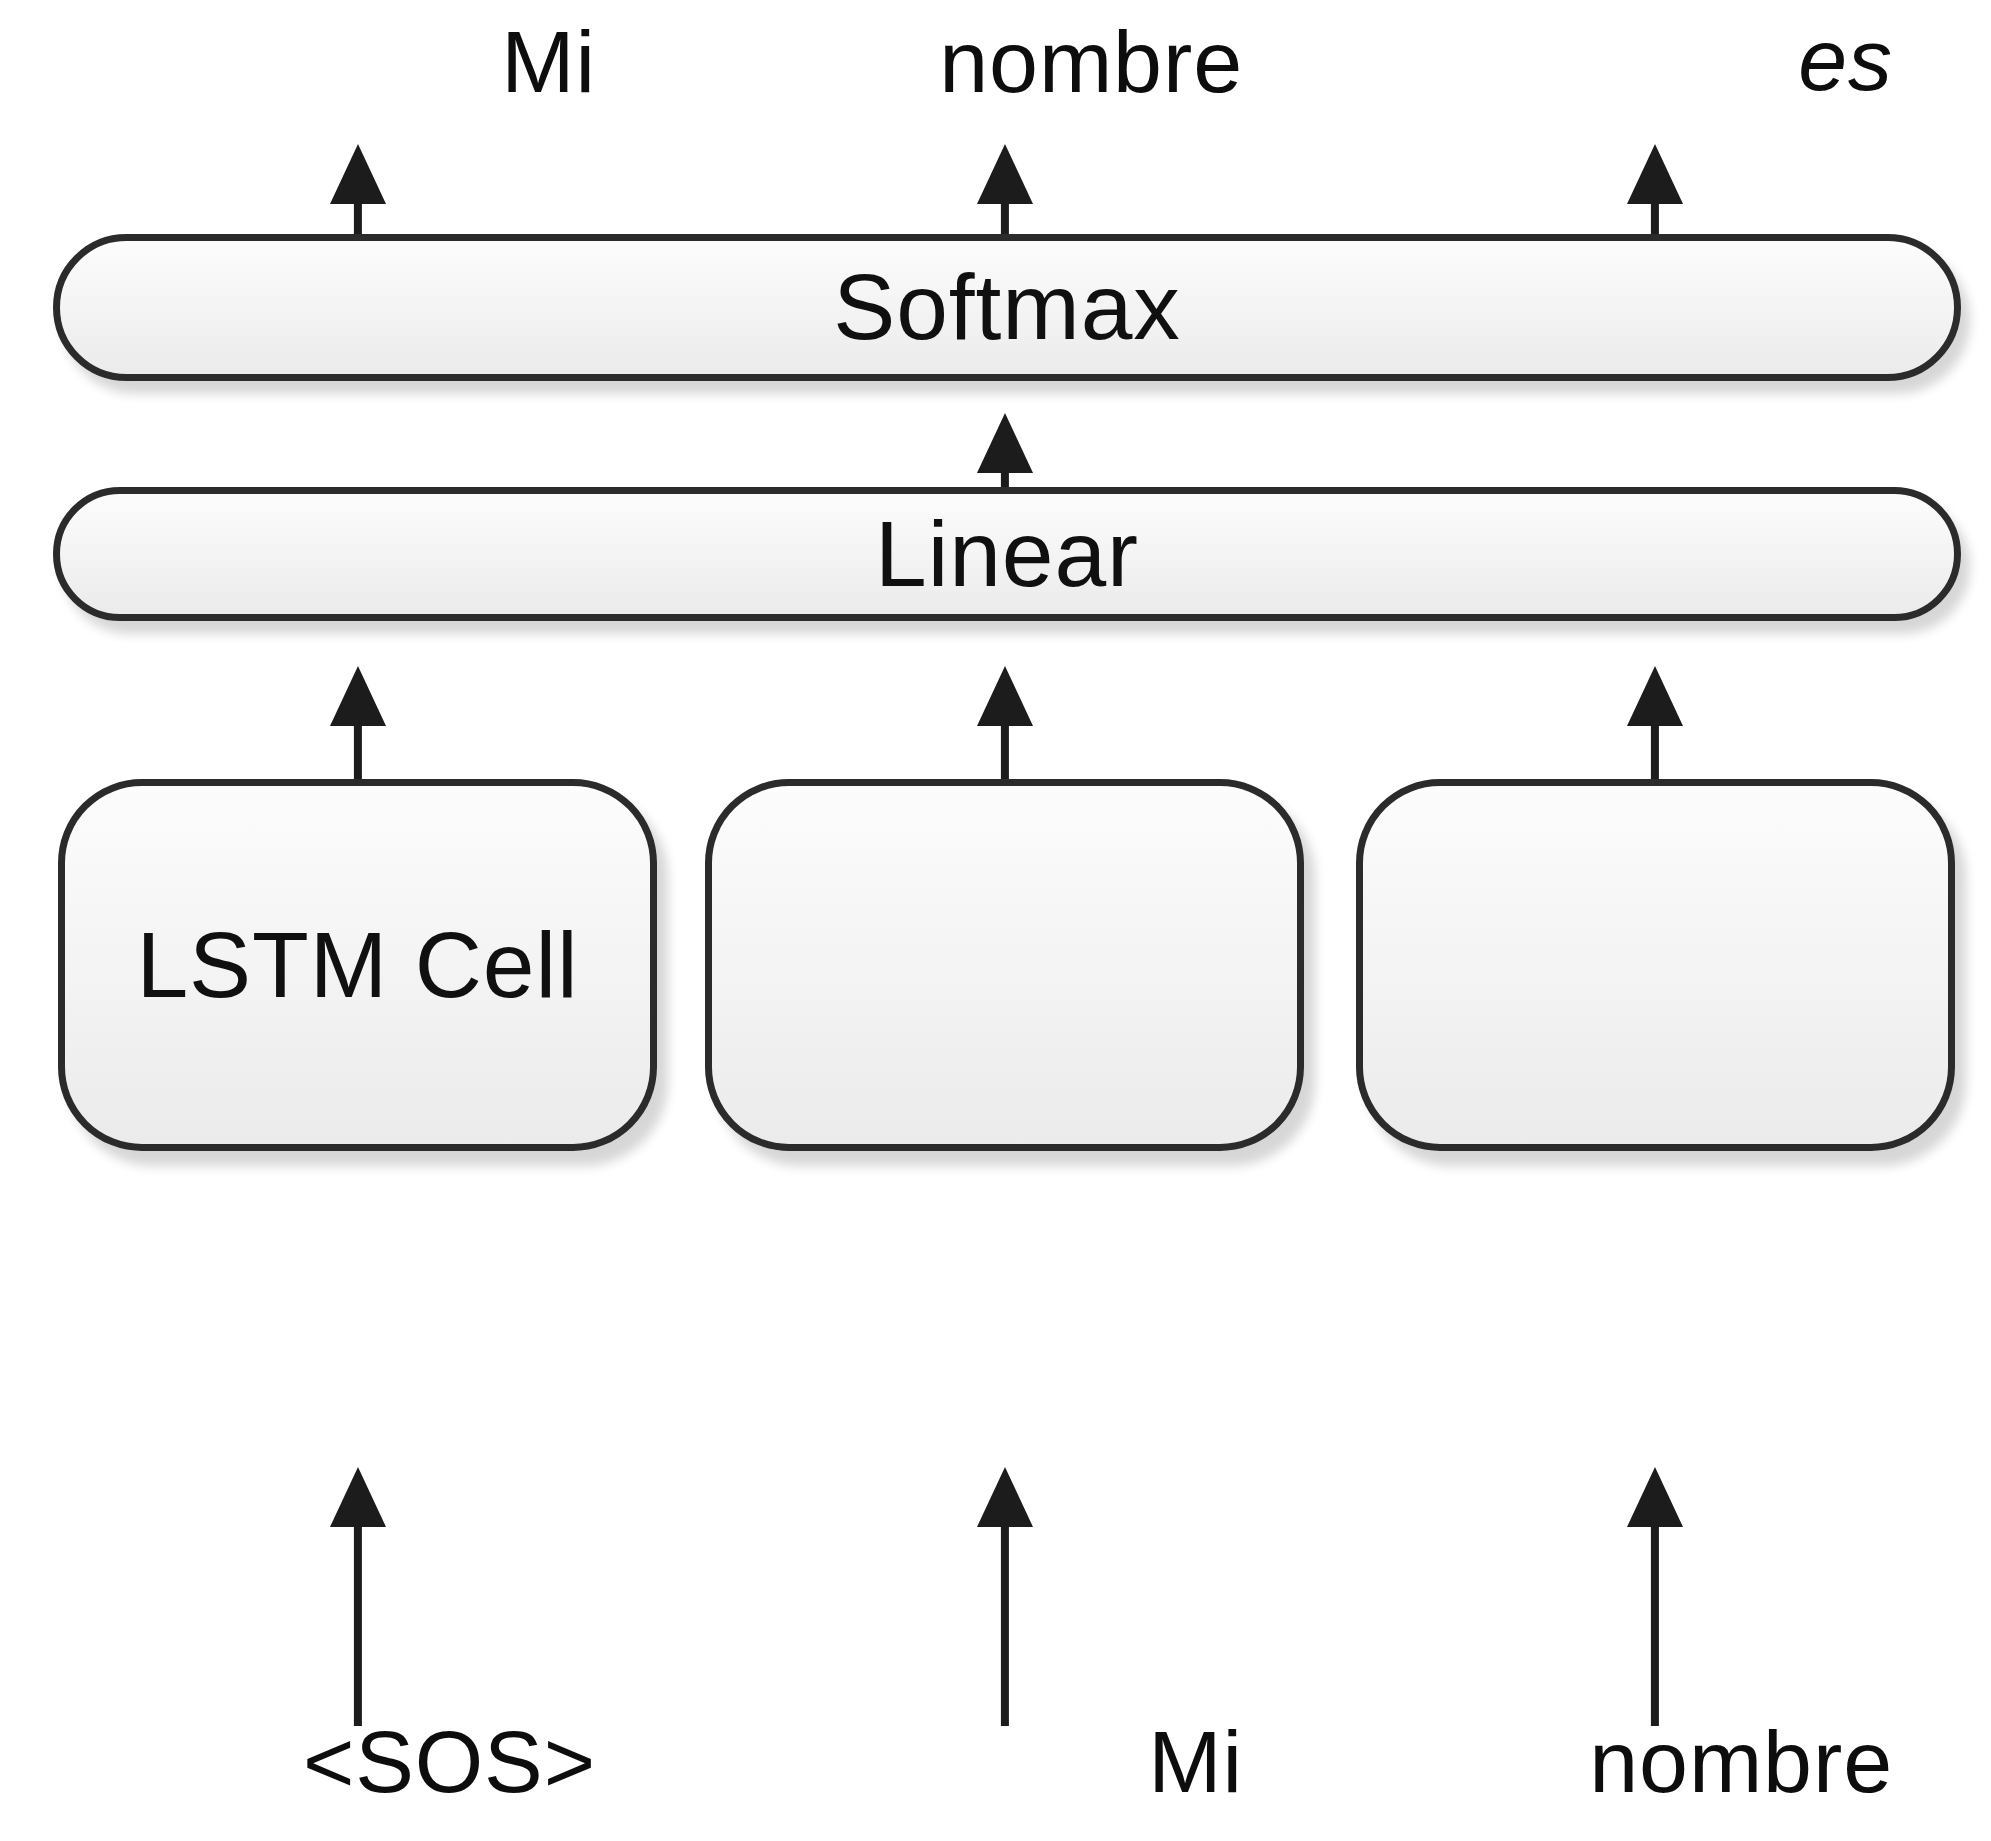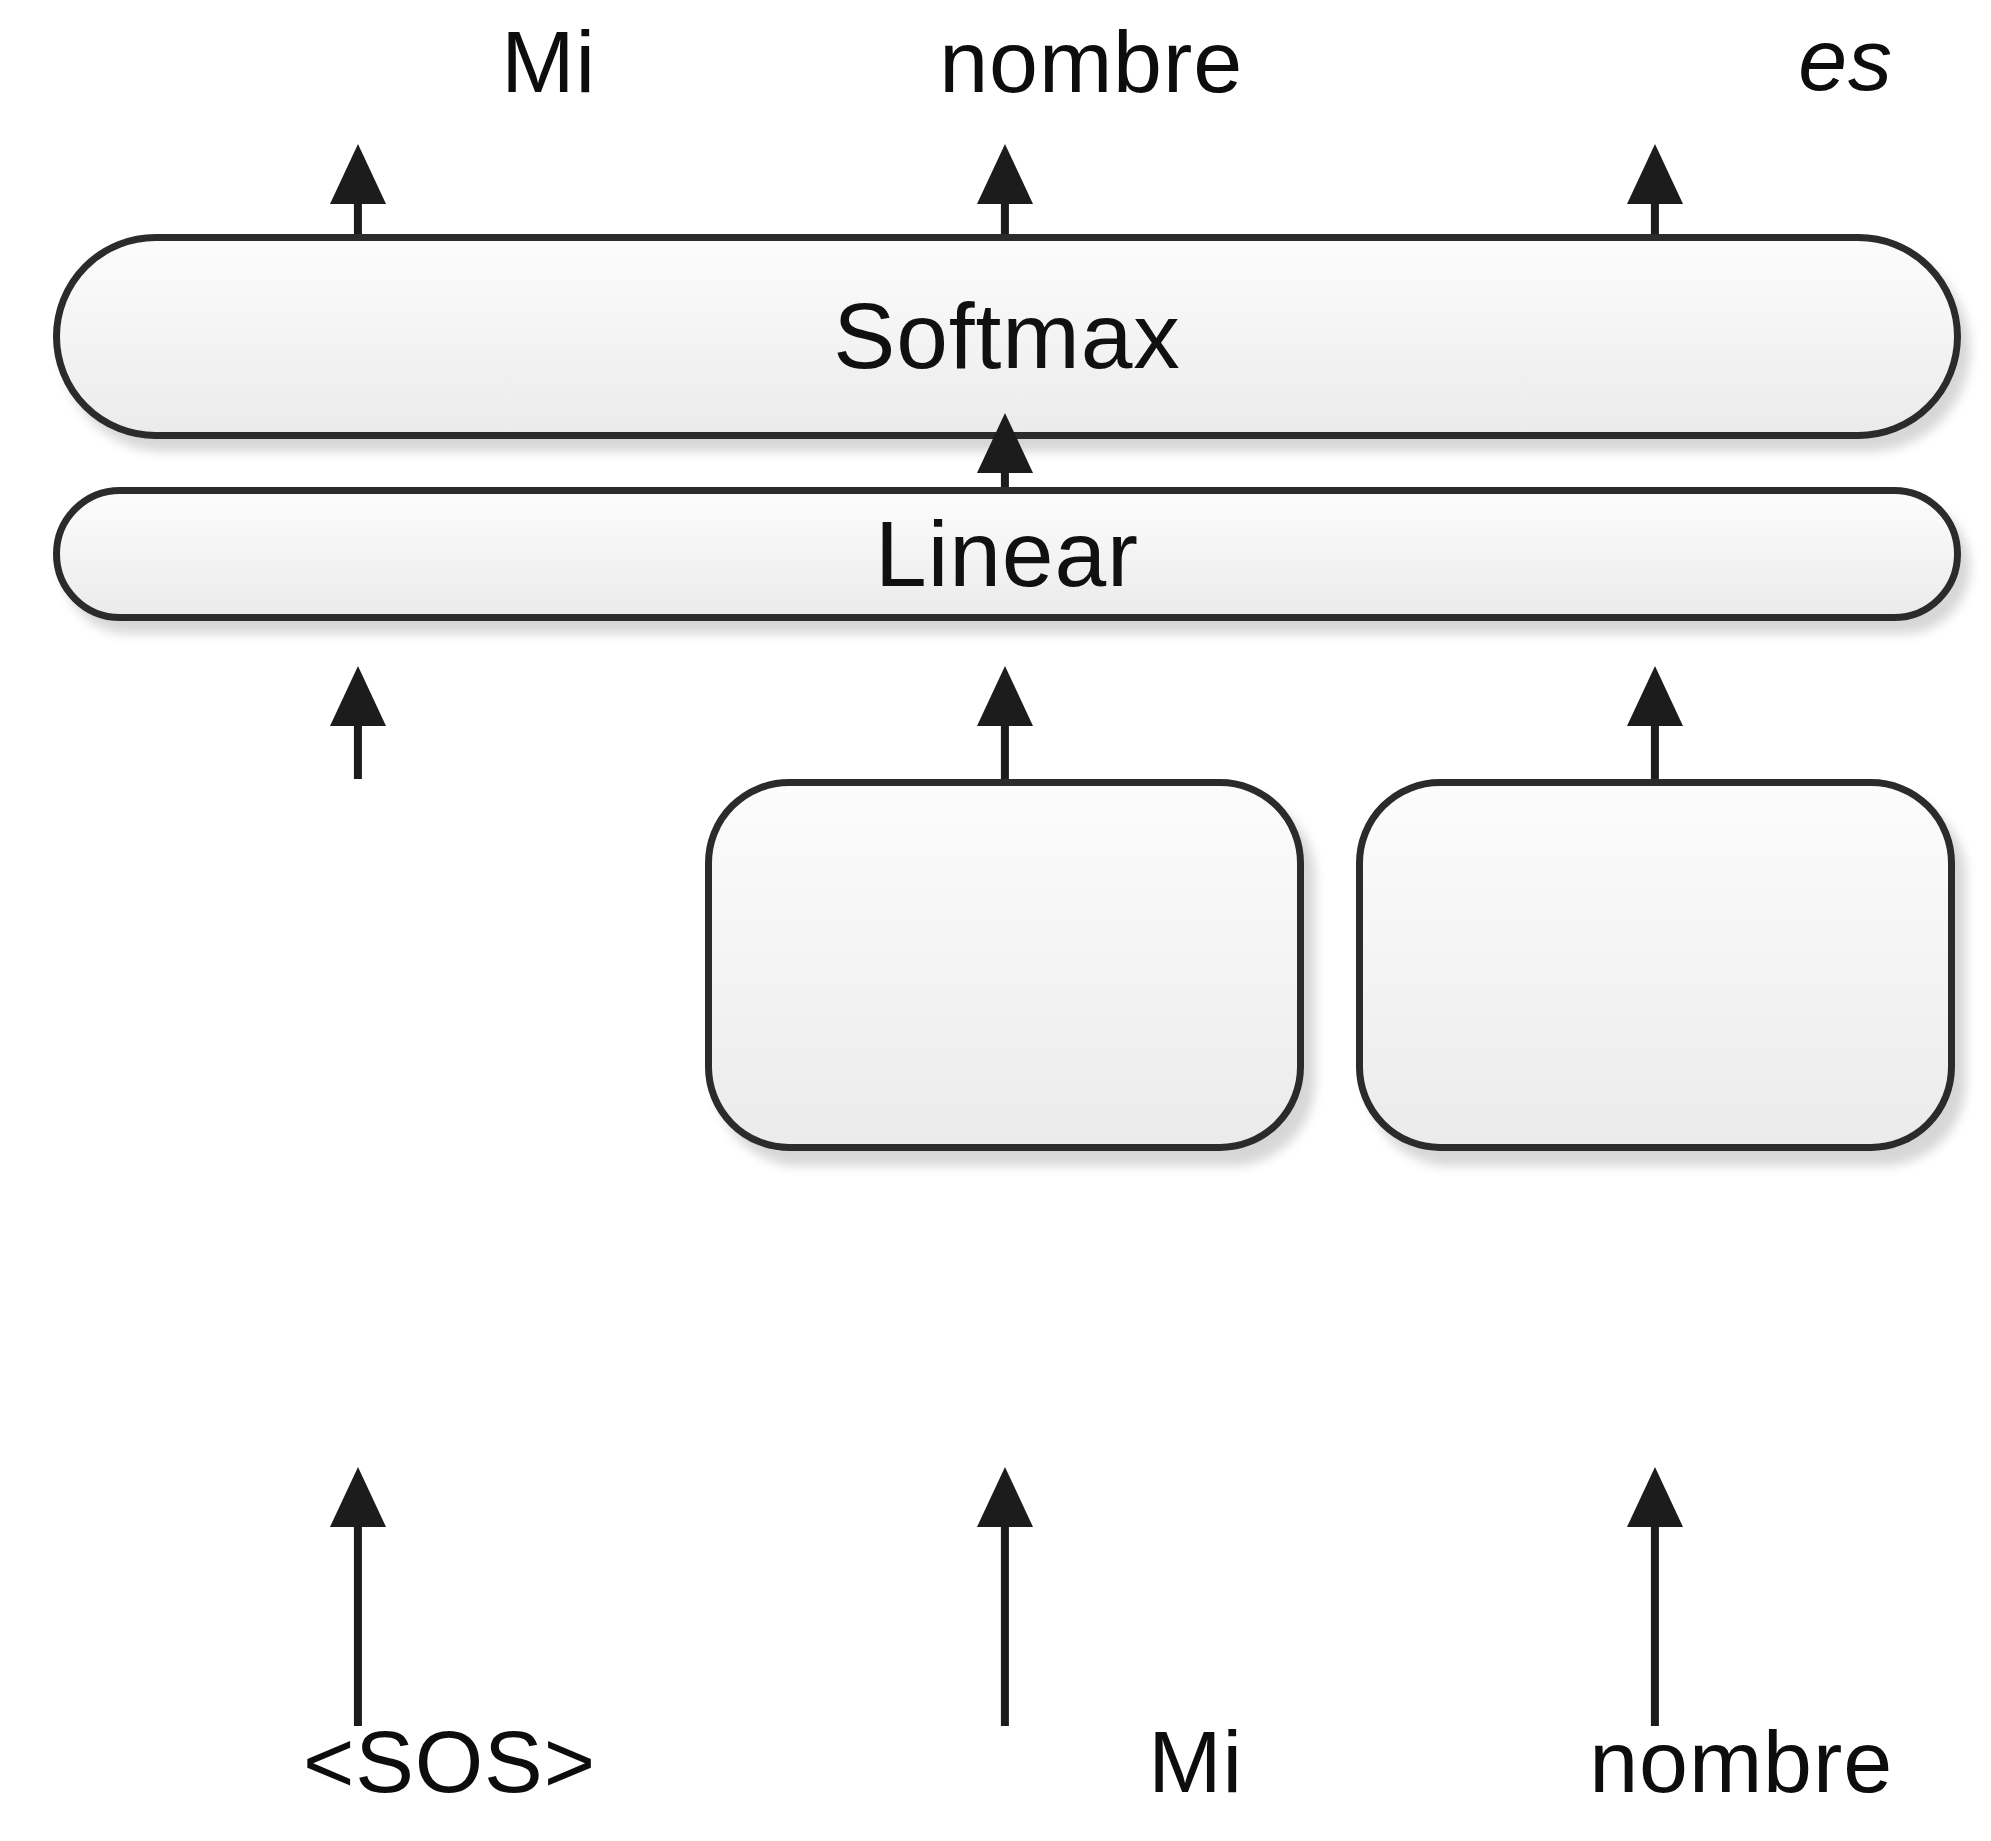--- a/index.html
+++ b/index.html
@@ -101,21 +101,21 @@
   </div>
   <div class="arrow" style="left:976px; top:144px; height:90px;">
     <div class="head"></div>
     <div class="shaft"></div>
   </div>
   <div class="arrow" style="left:1626px; top:144px; height:90px;">
     <div class="head"></div>
     <div class="shaft"></div>
   </div>
 
-  <div class="pill" style="left:53px; top:234px; width:1908px; height:205px;">
+  <div class="pill" style="left:53px; top:234px; width:1908px; height:147px;">
     <span class="pill-text">Softmax</span>
   </div>
 
   <div class="arrow" style="left:976px; top:413px; height:74px;">
     <div class="head"></div>
     <div class="shaft"></div>
   </div>
 
   <div class="pill" style="left:53px; top:487px; width:1908px; height:134px;">
     <span class="pill-text">Linear</span>
@@ -127,20 +127,23 @@
   </div>
   <div class="arrow" style="left:976px; top:666px; height:113px;">
     <div class="head"></div>
     <div class="shaft"></div>
   </div>
   <div class="arrow" style="left:1626px; top:666px; height:113px;">
     <div class="head"></div>
     <div class="shaft"></div>
   </div>
 
+  <div class="cell-box" style="left:58px;">
+    <span class="cell-text">LSTM Cell</span>
+  </div>
   <div class="cell-box" style="left:705px;">
     <span class="cell-text"></span>
   </div>
   <div class="cell-box" style="left:1356px;">
     <span class="cell-text"></span>
   </div>
 
 
   <div class="arrow" style="left:329px; top:1467px; height:259px;">
     <div class="head"></div>

